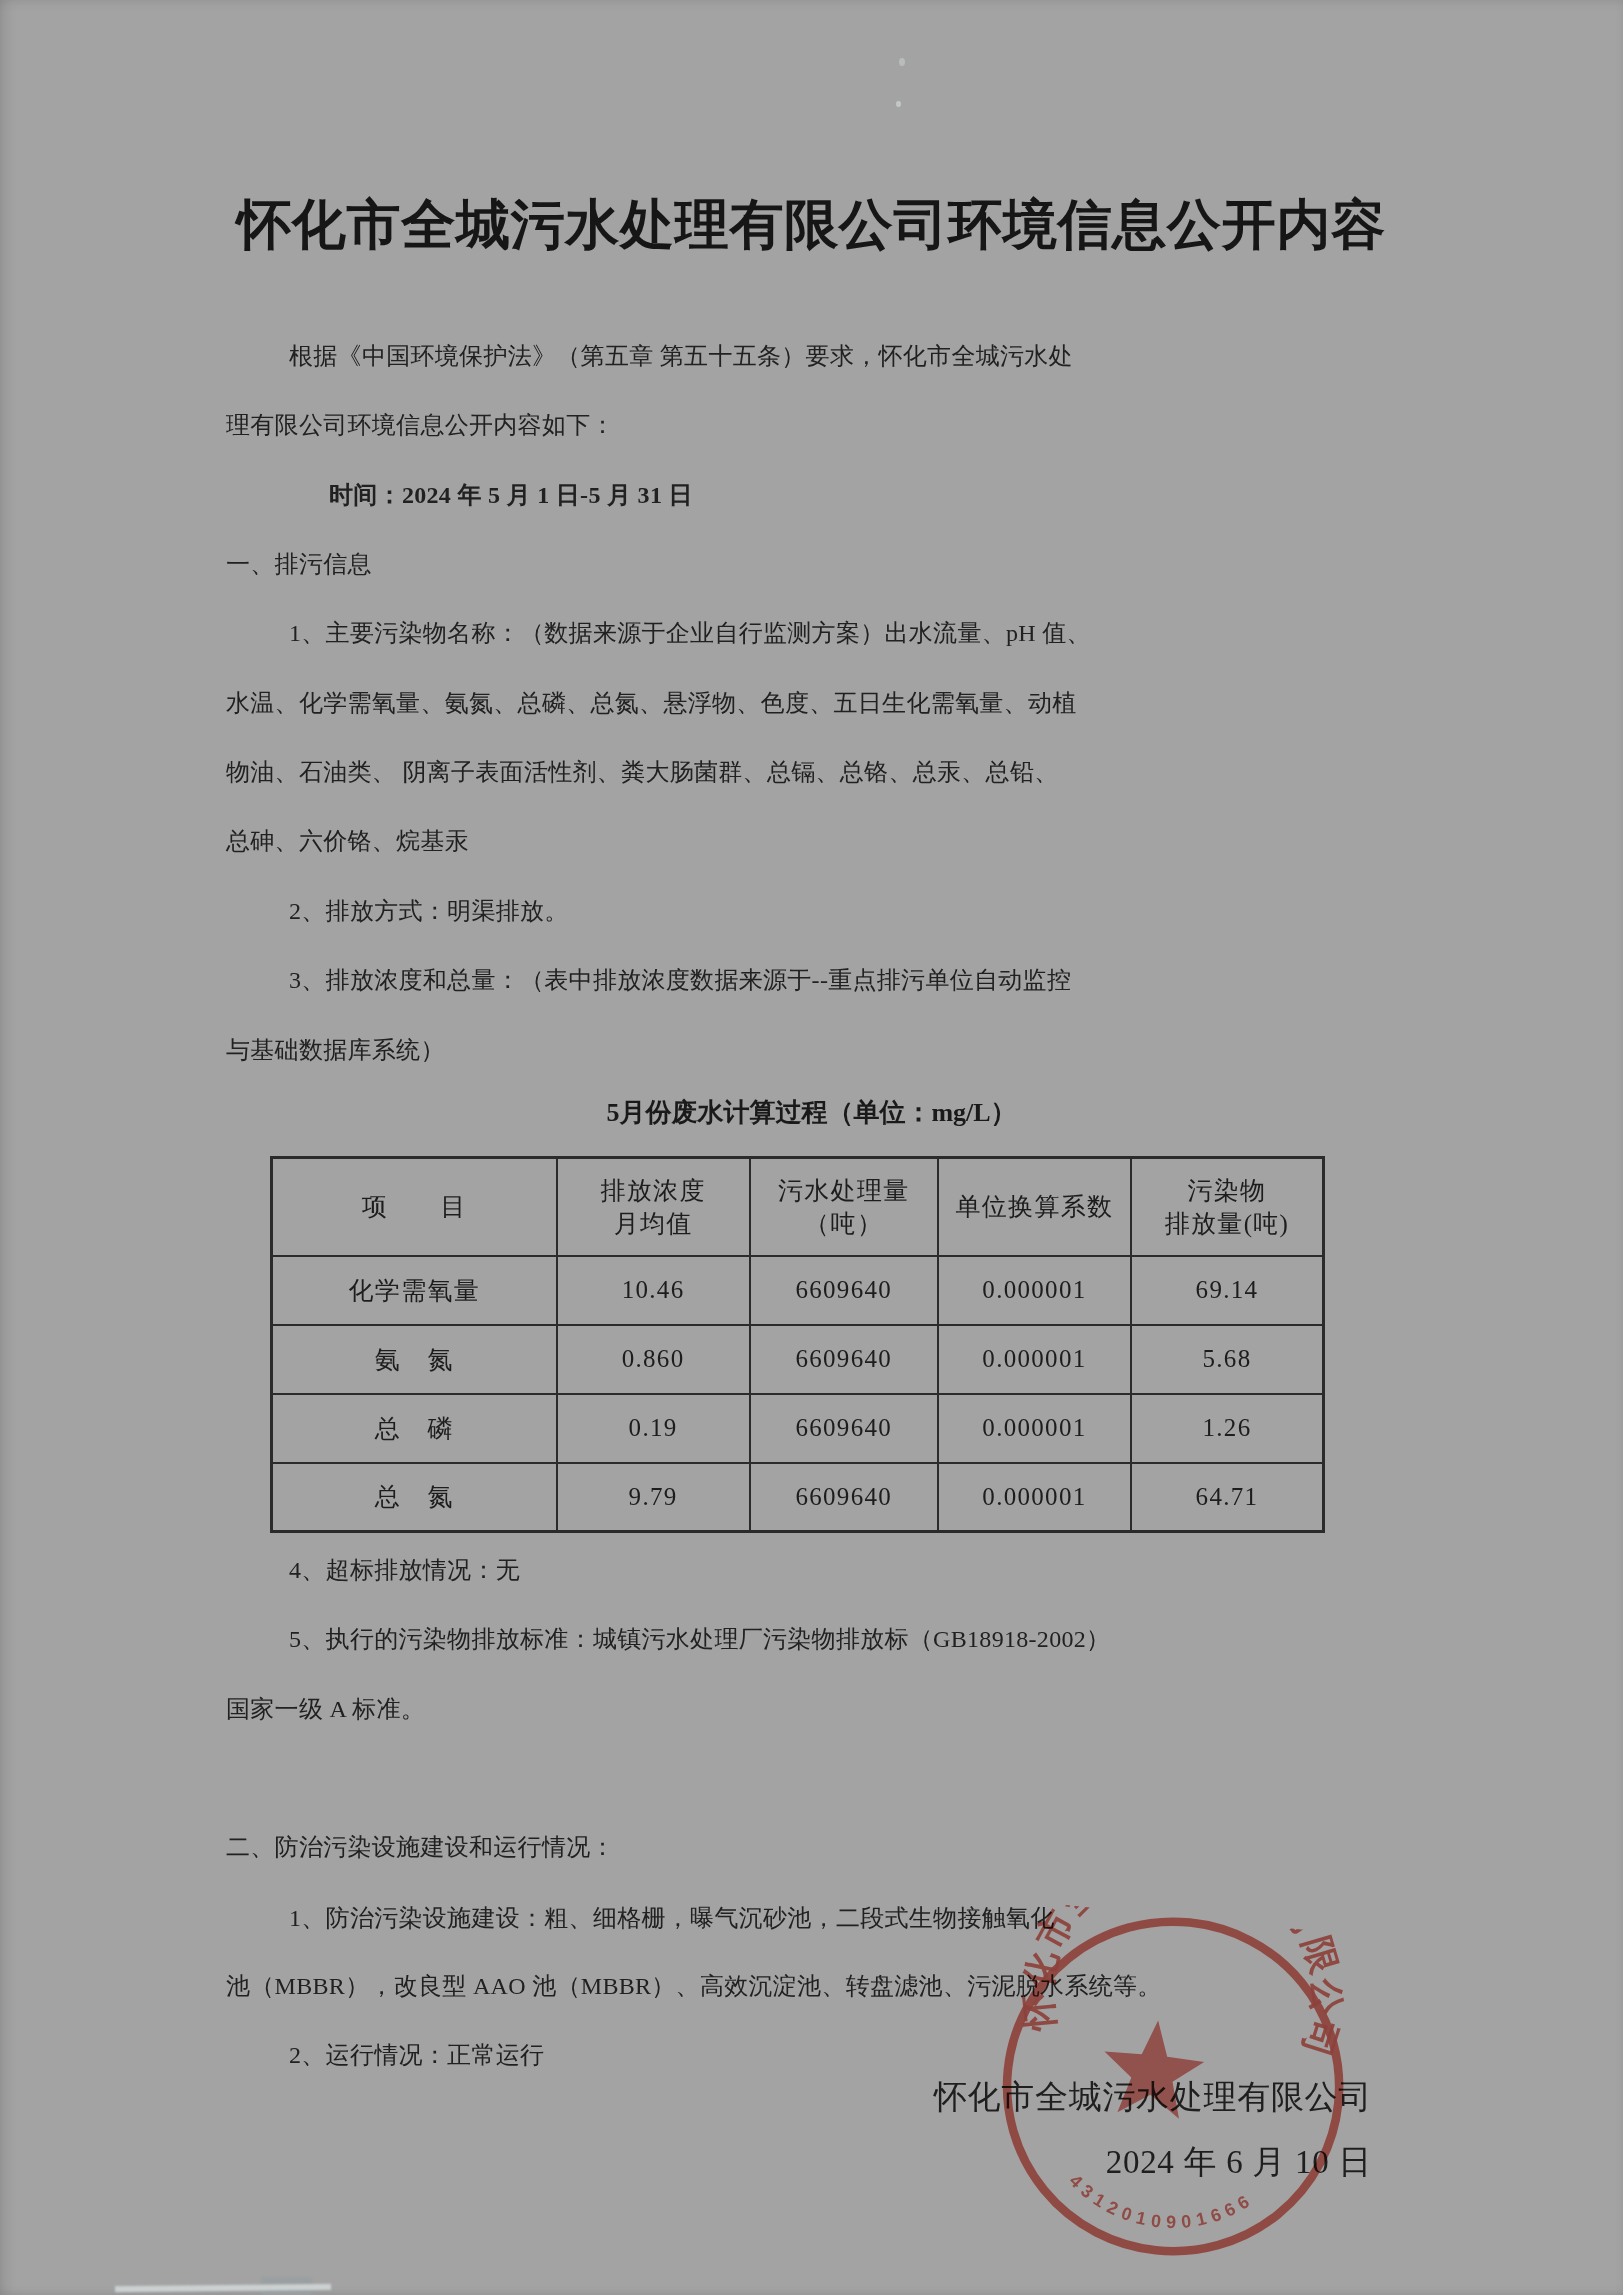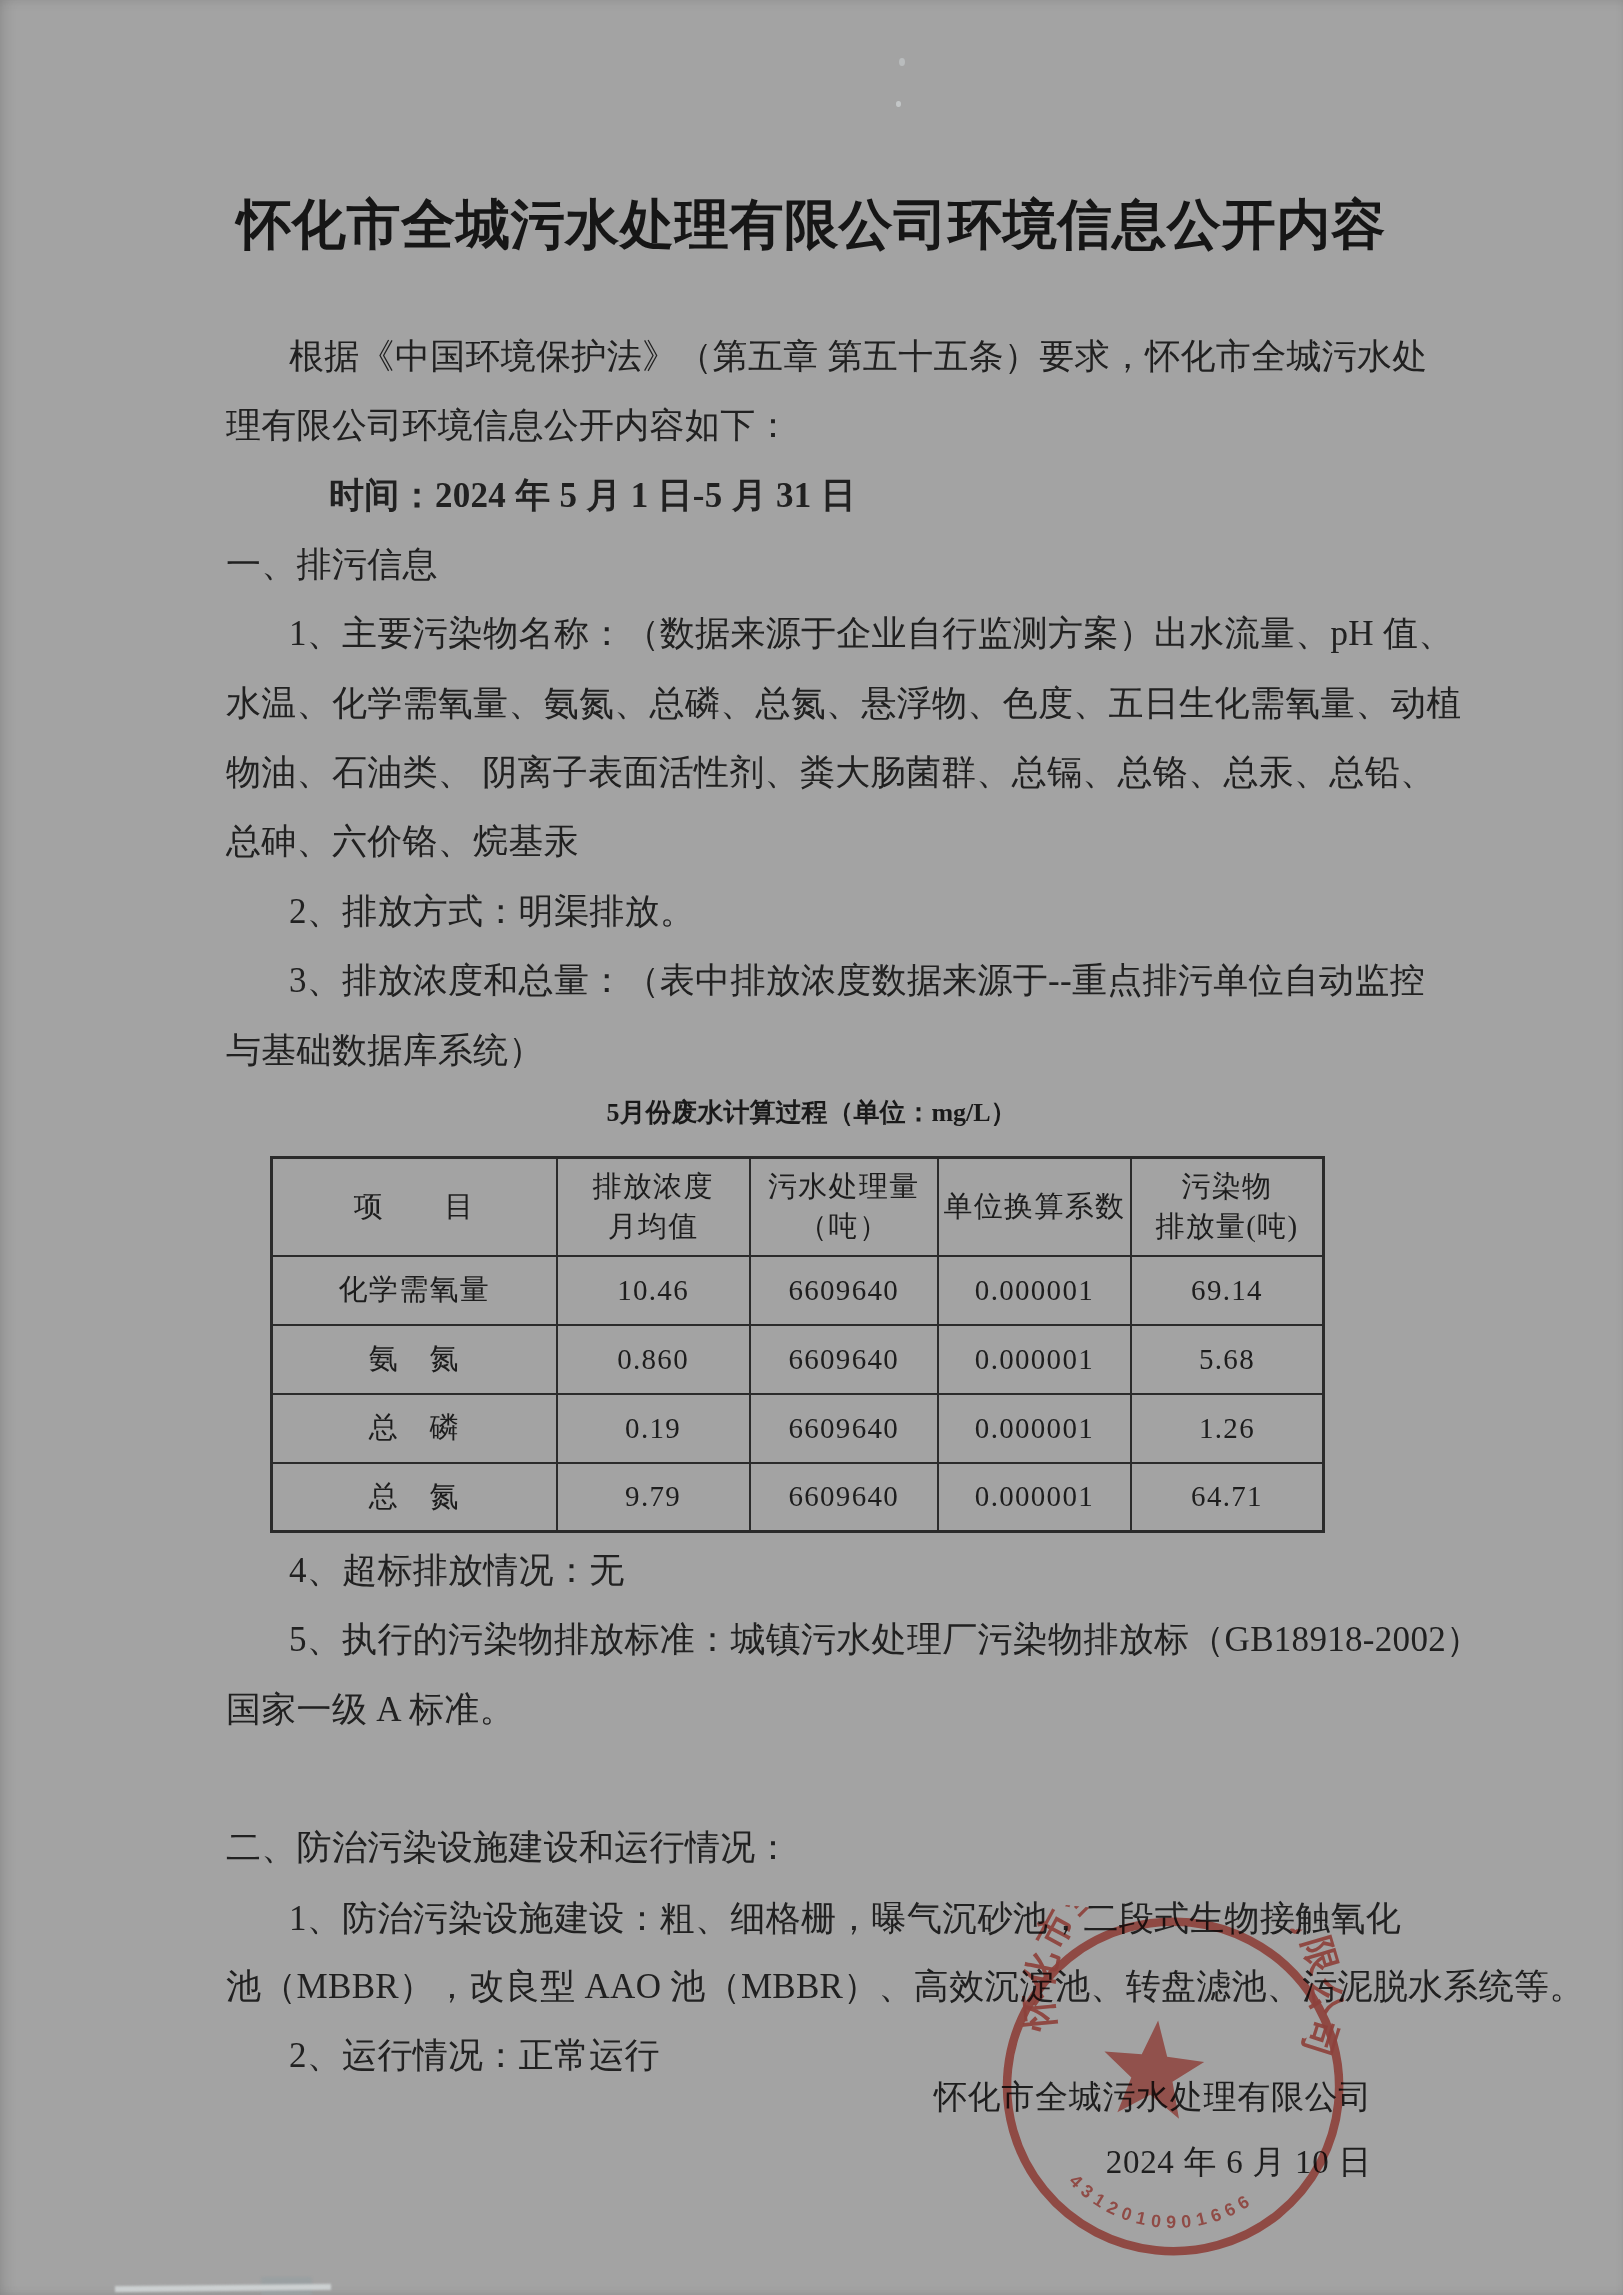--- a/index.html
+++ b/index.html
@@ -18,32 +18,32 @@
                inset -6.5px 0 10.5px -7.9px rgba(0,0,0,.06),
                inset 0 -7.9px 10.5px -7.9px rgba(0,0,0,.10);
   }
   .doc-title{
     position:absolute;left:0;top:185px;width:100%;height:81px;line-height:81px;
     text-align:center;font-size:54px;font-weight:bold;letter-spacing:0.7px;
     color:#161616;white-space:nowrap;
   }
   .bl{
     position:absolute;left:226px;right:226px;height:69px;line-height:69px;
-    font-size:35px;white-space:nowrap;letter-spacing:0.3px;color:#212121;
+    font-size:24px;white-space:nowrap;letter-spacing:0.3px;color:#212121;
   }
   .ind2{padding-left:63px;}
   .ind3{padding-left:103px;font-weight:bold;}
   .table-title{
     position:absolute;left:0;top:1078px;width:100%;height:69px;line-height:69px;
     text-align:center;font-size:26px;font-weight:bold;color:#1a1a1a;white-space:nowrap;
   }
   table.calc{
     position:absolute;left:270px;top:1156px;width:1055px;
     border-collapse:collapse;table-layout:fixed;
-    font-size:29px;color:#1d1d1d;
+    font-size:25px;color:#1d1d1d;
   }
   table.calc th,table.calc td{
     border:2px solid #2b2b2b;text-align:center;vertical-align:middle;
     white-space:pre-line;padding:0;font-weight:normal;letter-spacing:1.3px;
   }
   table.calc{border:3.3px solid #2b2b2b;}
   tr.hdr{height:98px;}
   tr.data{height:69px;}
   .sig{
     position:absolute;right:251px;height:69px;line-height:69px;

